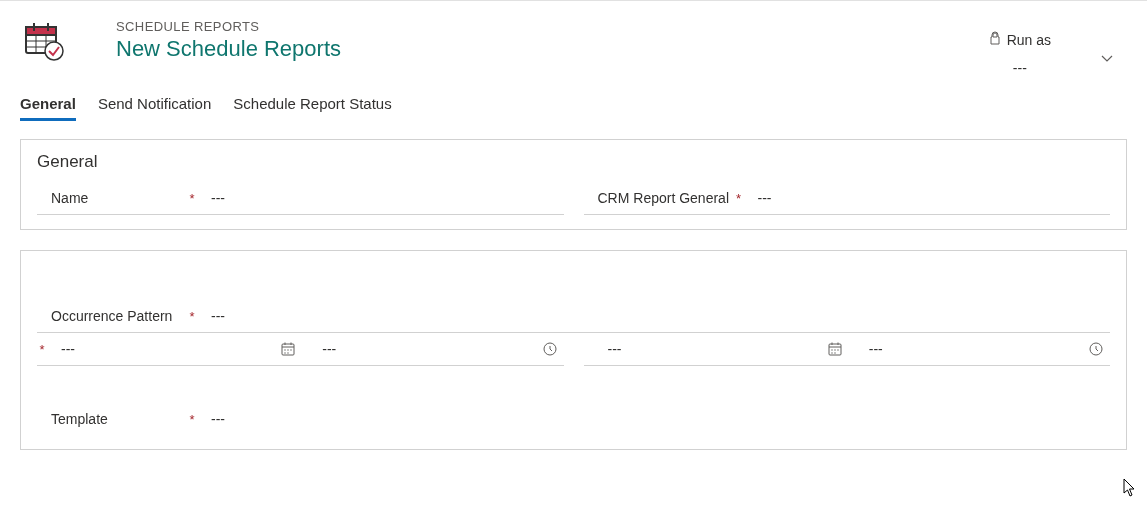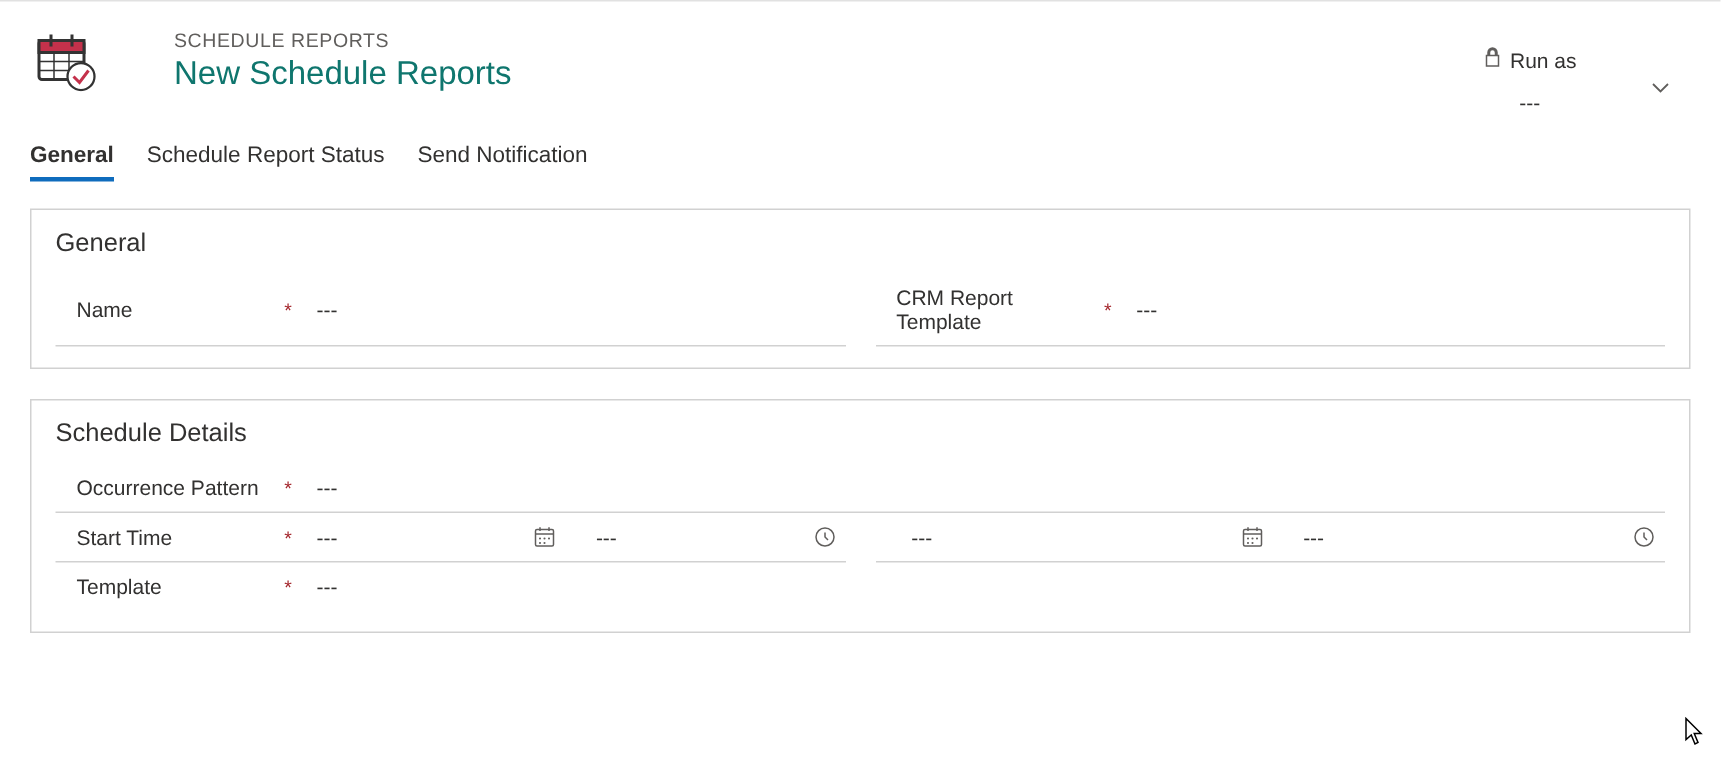--- a/index.html
+++ b/index.html
@@ -116,20 +116,21 @@
     }
     .field {
       display: flex;
       align-items: center;
       border-bottom: 1px solid #d1d1d1;
       padding: 8px 0;
       flex: 1;
     }
     .field.fullwidth {
       flex: 1;
+      margin-top: 37px;
     }
     .field-label {
       width: 150px;
       font-size: 14px;
       color: #323130;
       padding-left: 14px;
     }
     .req {
       color: #a4262c;
       font-size: 13px;
@@ -207,56 +208,54 @@
     <span>
       <svg width="16" height="16" viewBox="0 0 16 16">
           <path d="M3 6l5 5 5-5" fill="none" stroke="#605e5c" stroke-width="1.2"></path>
         </svg>
     </span>
   </div>
 </div>
 
 <div class="tabs">
   <div class="tab active">General</div>
+  <div class="tab">Send Notification</div>
   <div class="tab">Schedule Report Status</div>
-  <div class="tab">Send Notification</div>
 </div>
 
 <div class="content">
 
   <div class="card">
     <div class="card-title">General</div>
     <div class="fields-row">
       <div class="field">
         <div class="field-label">Name</div>
         <div class="req">*</div>
         <div class="field-value">---</div>
       </div>
       <div class="field">
-        <div class="field-label">CRM Report Template</div>
+        <div class="field-label">CRM Report General</div>
         <div class="req">*</div>
         <div class="field-value">---</div>
       </div>
     </div>
   </div>
 
   <div class="card">
-    <div class="card-title">Schedule Details</div>
 
     <div class="fields-row">
       <div class="field fullwidth">
         <div class="field-label">Occurrence Pattern</div>
         <div class="req">*</div>
         <div class="field-value">---</div>
       </div>
     </div>
 
     <div class="fields-row">
       <div class="field">
-        <div class="field-label">Start Time</div>
         <div class="req">*</div>
         <div class="dt-group">
           <div class="dt-text">---</div>
           <div class="dt-icon">
             <svg width="16" height="16" viewBox="0 0 16 16">
                 <rect x="2" y="3" width="12" height="11" rx="1" fill="none" stroke="#605e5c" stroke-width="1"></rect>
                 <line x1="2" y1="6" x2="14" y2="6" stroke="#605e5c" stroke-width="1"></line>
                 <line x1="5" y1="1.5" x2="5" y2="4" stroke="#605e5c" stroke-width="1"></line>
                 <line x1="11" y1="1.5" x2="11" y2="4" stroke="#605e5c" stroke-width="1"></line>
                 <circle cx="5" cy="9" r="0.7" fill="#605e5c"></circle>

